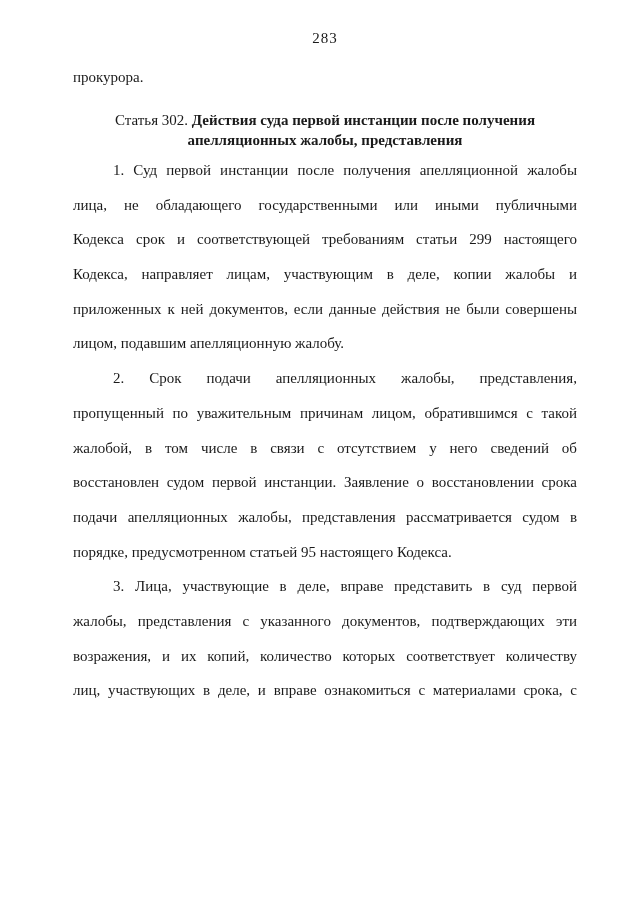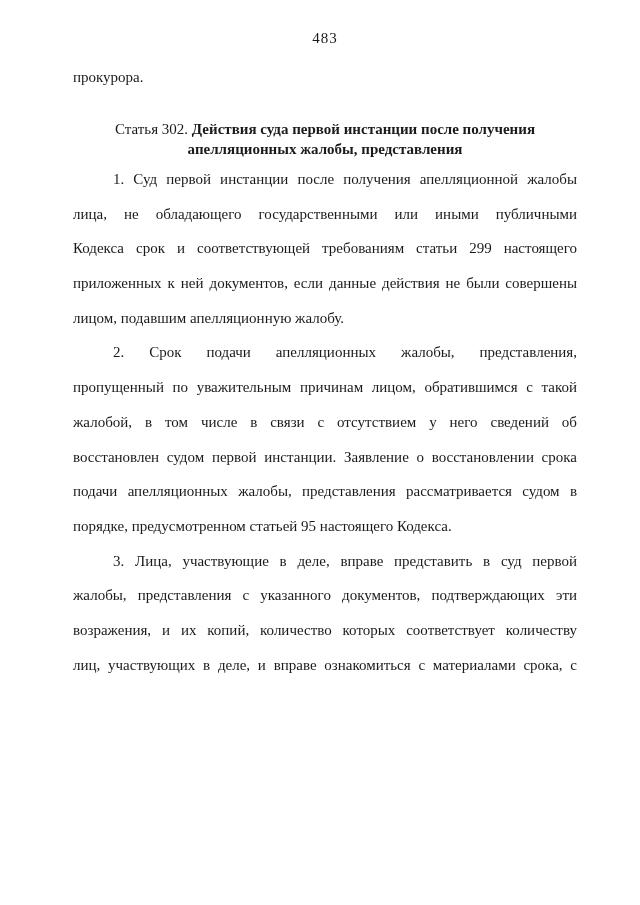--- a/index.html
+++ b/index.html
@@ -25,21 +25,21 @@
     text-align: center;
     line-height: 17px;
     letter-spacing: 1px;
   }
   .carryover-line {
     margin-top: 22px;
     line-height: 17px;
     text-align: left;
   }
   .article-heading {
-    margin-top: 33px;
+    margin-top: 24px;
     line-height: 20px;
     text-align: center;
   }
   .article-heading .hline {
     white-space: nowrap;
   }
   .article-label {
     font-weight: 400;
   }
   .article-title {
@@ -62,38 +62,39 @@
   .tline.para-end {
     text-align: right;
     text-align-last: left;
   }
 </style>
 </head>
 <body>
 
 <div class="page">
 
-  <div class="page-number">483</div>
+  <div class="page-number">283</div>
 
   <div class="carryover-line">прокурора.</div>
 
   <div class="article-heading">
     <div class="hline">
       <span class="article-label">Статья 302.</span>
       <span class="article-title">Действия суда первой инстанции после получения</span>
     </div>
     <div class="hline article-title">апелляционных жалобы, представления</div>
   </div>
 
   <div class="body-text">
 
     <div>
       <div class="tline indent">1. Суд первой инстанции после получения апелляционной жалобы</div>
       <div class="tline">лица, не обладающего государственными или иными публичными</div>
       <div class="tline">Кодекса срок и соответствующей требованиям статьи 299 настоящего</div>
+      <div class="tline">Кодекса, направляет лицам, участвующим в деле, копии жалобы и</div>
       <div class="tline">приложенных к ней документов, если данные действия не были совершены</div>
       <div class="tline para-end">лицом, подавшим апелляционную жалобу.</div>
     </div>
 
     <div>
       <div class="tline indent">2. Срок подачи апелляционных жалобы, представления,</div>
       <div class="tline">пропущенный по уважительным причинам лицом, обратившимся с такой</div>
       <div class="tline">жалобой, в том числе в связи с отсутствием у него сведений об</div>
       <div class="tline">восстановлен судом первой инстанции. Заявление о восстановлении срока</div>
       <div class="tline">подачи апелляционных жалобы, представления рассматривается судом в</div>

